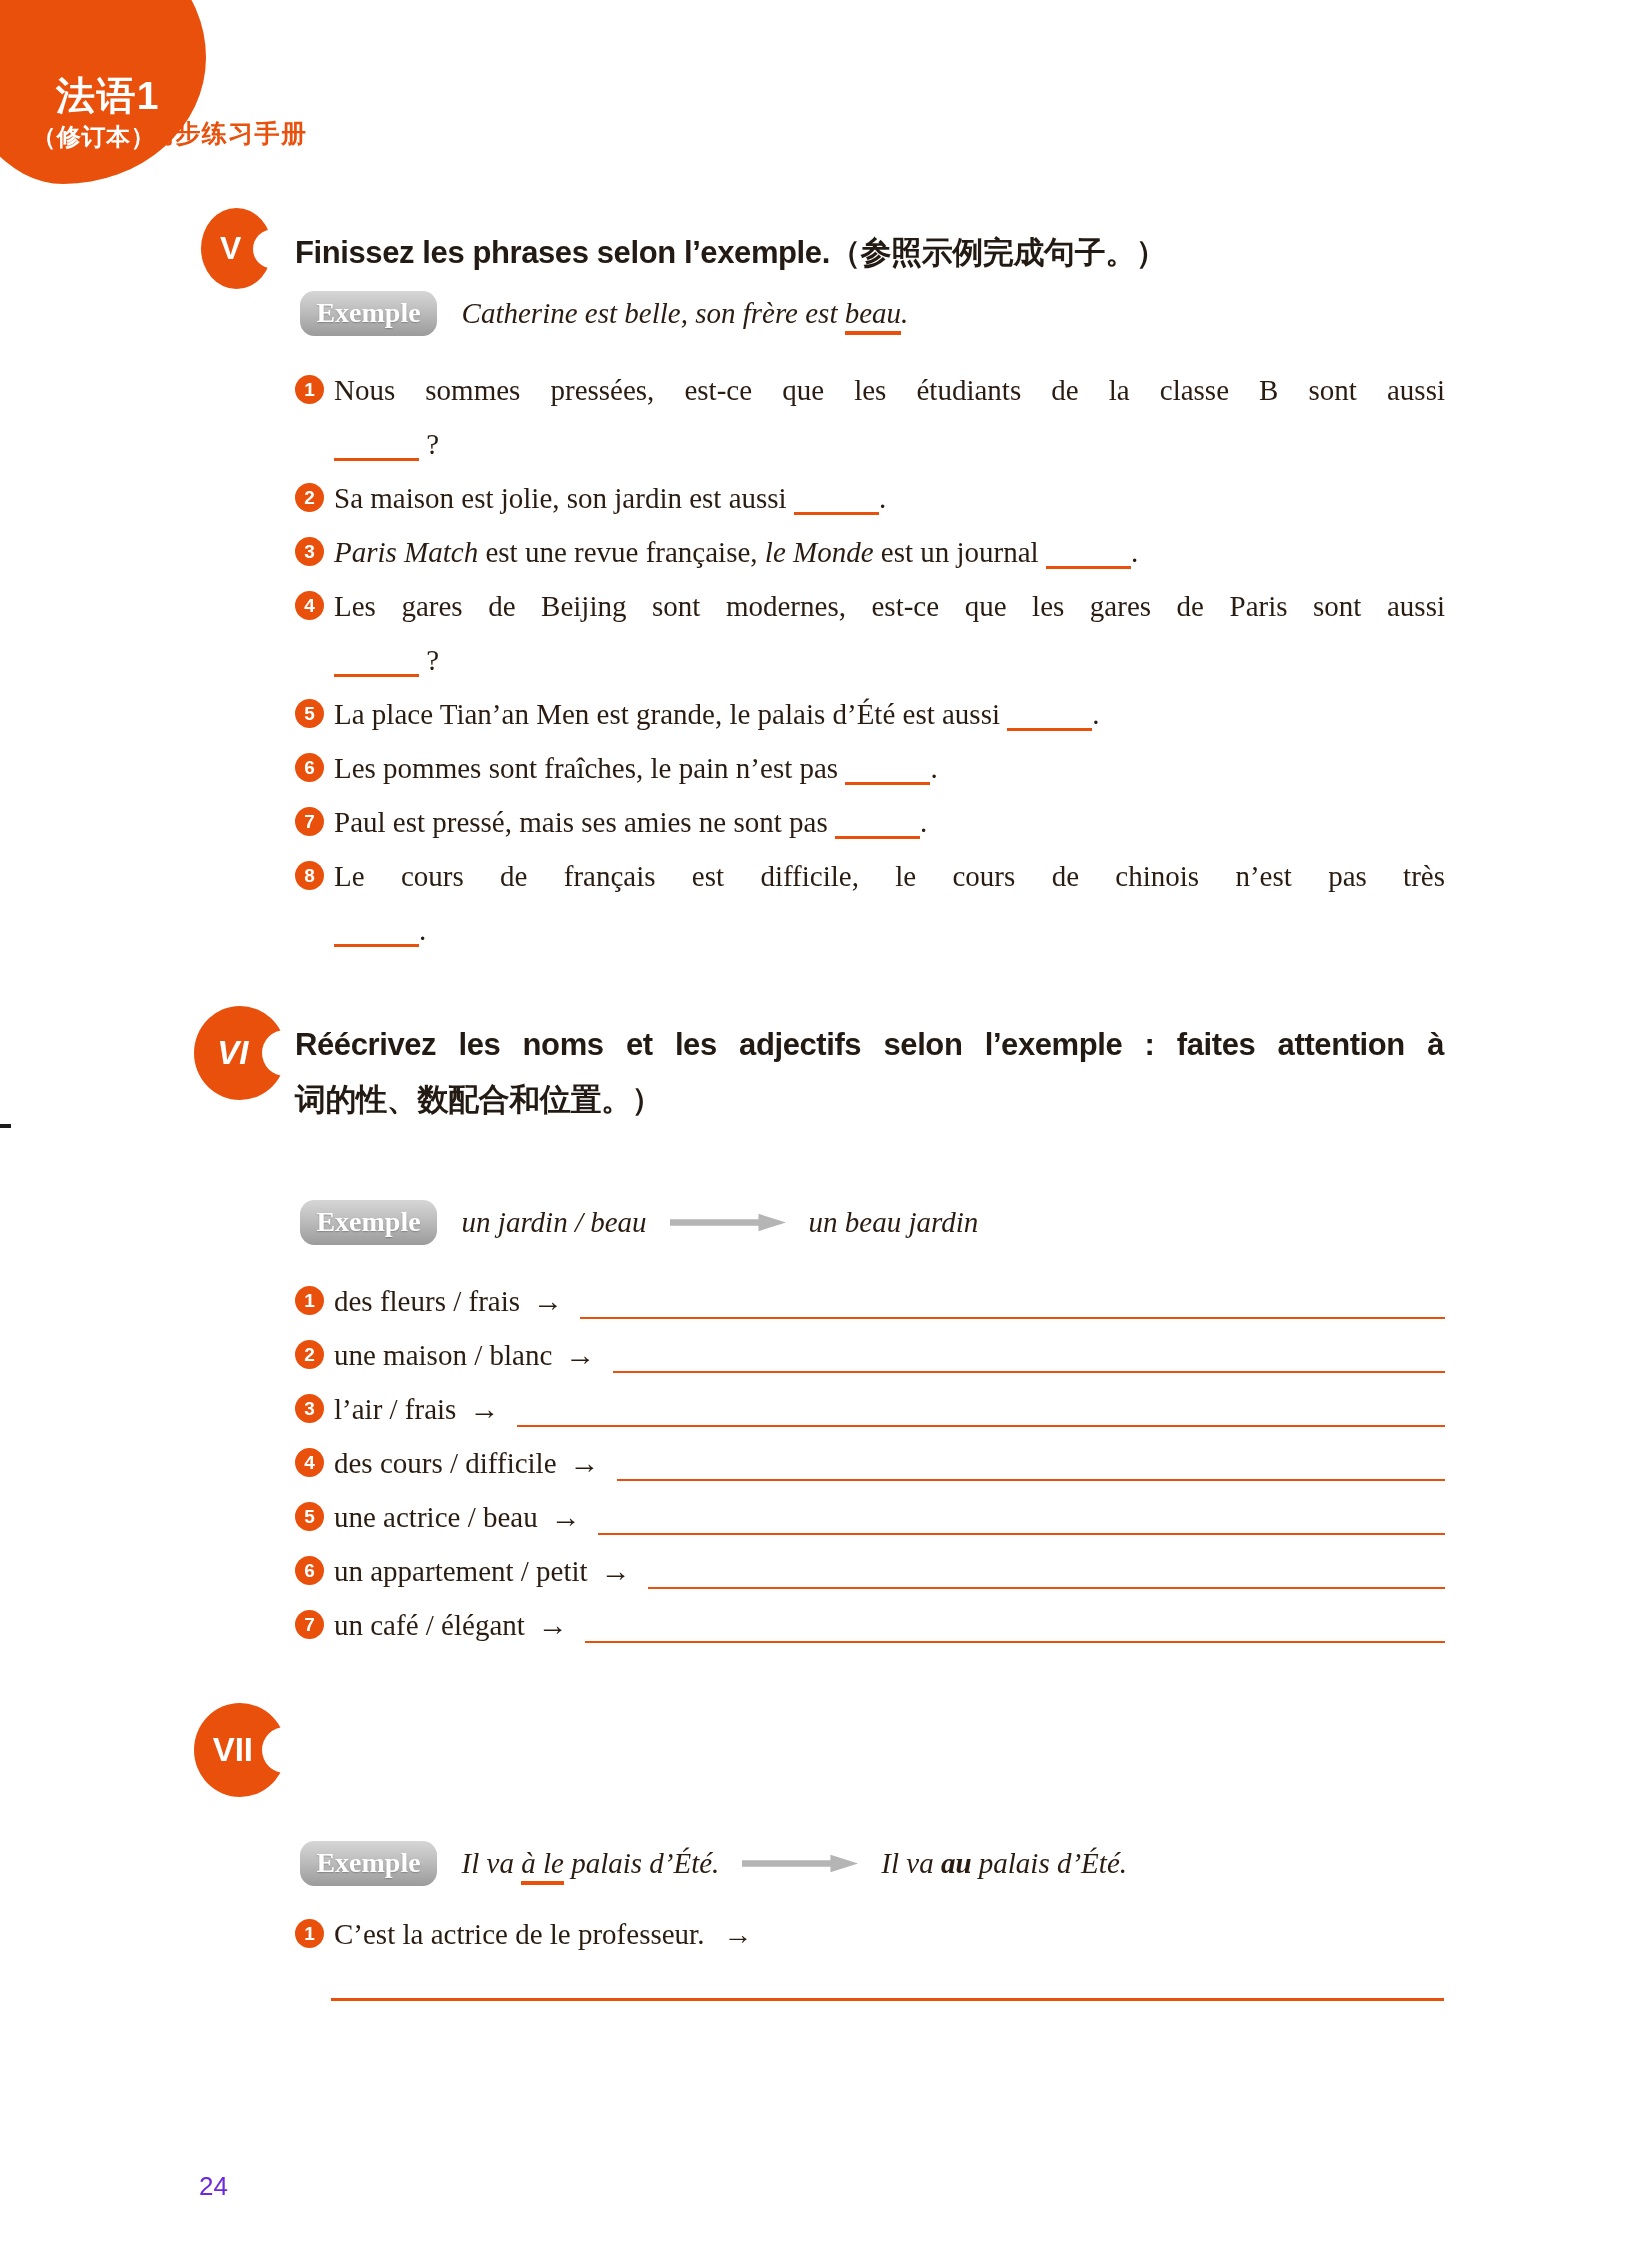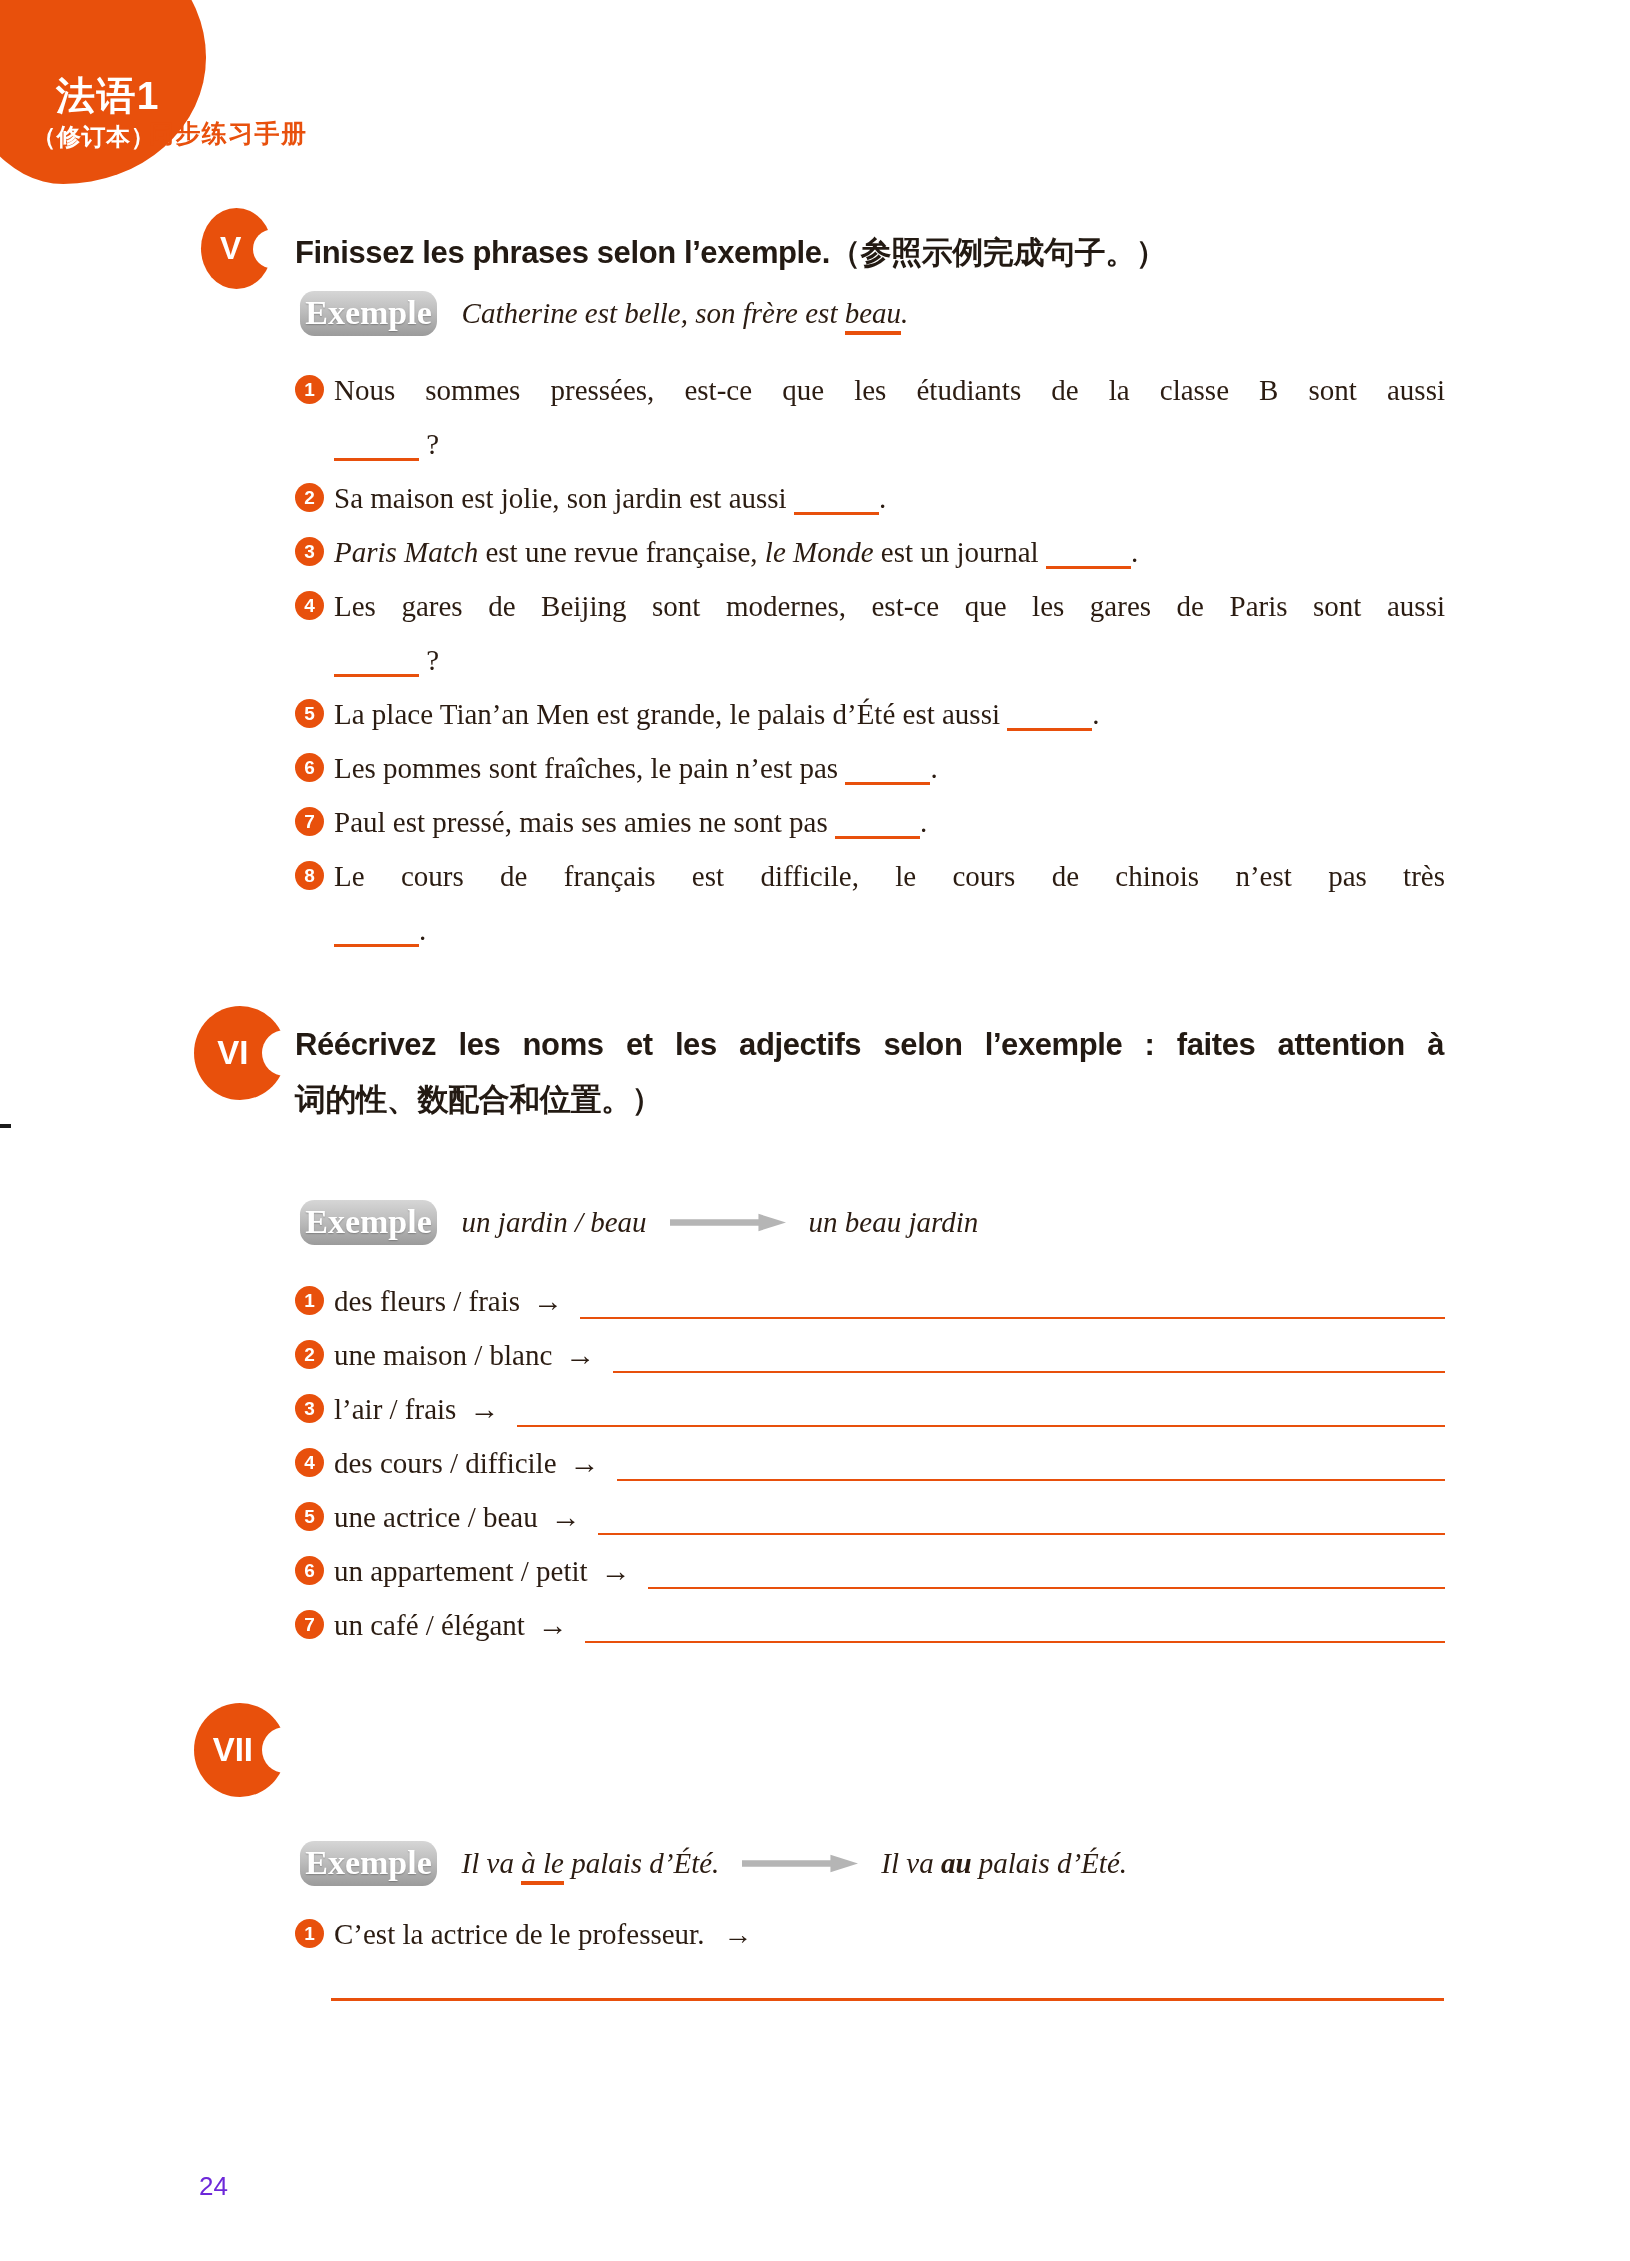--- a/index.html
+++ b/index.html
@@ -42,21 +42,21 @@
     color:#ffffff;font-family:"Liberation Sans","DejaVu Sans",sans-serif;font-weight:bold;
   }
   .section-badge::after{
     content:"";position:absolute;background:#ffffff;border-radius:50%;
     top:50%;transform:translateY(-50%);
   }
   .badge-v{left:201px;top:208px;width:71px;height:81px;font-size:32px;padding-right:11.6px;box-sizing:border-box;}
   .badge-v::after{width:39px;height:39px;right:-19.5px;}
   .badge-lg{left:194px;top:auto;width:92px;height:94px;font-size:33px;padding-right:14.4px;box-sizing:border-box;}
   .badge-lg::after{width:46px;height:46px;right:-21.7px;}
-  #badge-vi{top:1006px;}
+  #badge-vi{top:1006px;font-style:italic;}
   #badge-vii{top:1703px;}
 
   
   .sec-title{
     position:absolute;left:295px;width:1149px;
     font-family:"Liberation Sans","DejaVu Sans",sans-serif;
     font-weight:bold;font-size:31px;color:#231a13;
     line-height:55px;letter-spacing:-0.4px;
   }
   .t-line{display:block;}
@@ -65,21 +65,21 @@
   
   .exemple-row{
     position:absolute;left:300px;display:flex;align-items:center;
     font-size:29px;font-style:italic;color:#2b1c12;height:48px;
   }
   .exemple-badge{
     width:137px;height:45px;border-radius:14.4px;flex:0 0 auto;
     background:linear-gradient(180deg,#d6d6d6 0%,#bdbdbd 45%,#9b9b9b 100%);
     display:flex;align-items:center;justify-content:center;
     font-family:"Liberation Serif","DejaVu Serif",serif;
-    font-style:normal;font-weight:bold;font-size:34px;color:#ffffff;
+    font-style:normal;font-weight:bold;font-size:28px;color:#ffffff;
     text-shadow:0 0.7px 1.4px rgba(0,0,0,0.25);
     margin-right:24.6px;
   }
   .u-ex{border-bottom:4.3px solid #e8500c;padding-bottom:2.9px;}
   .arrow-svg{margin:0 23px;flex:0 0 auto;}
   .bold-it{font-weight:bold;}
 
   
   .items-block{position:absolute;left:295px;width:1150px;}
   .item{position:relative;padding-left:39px;font-size:29px;line-height:54px;}

